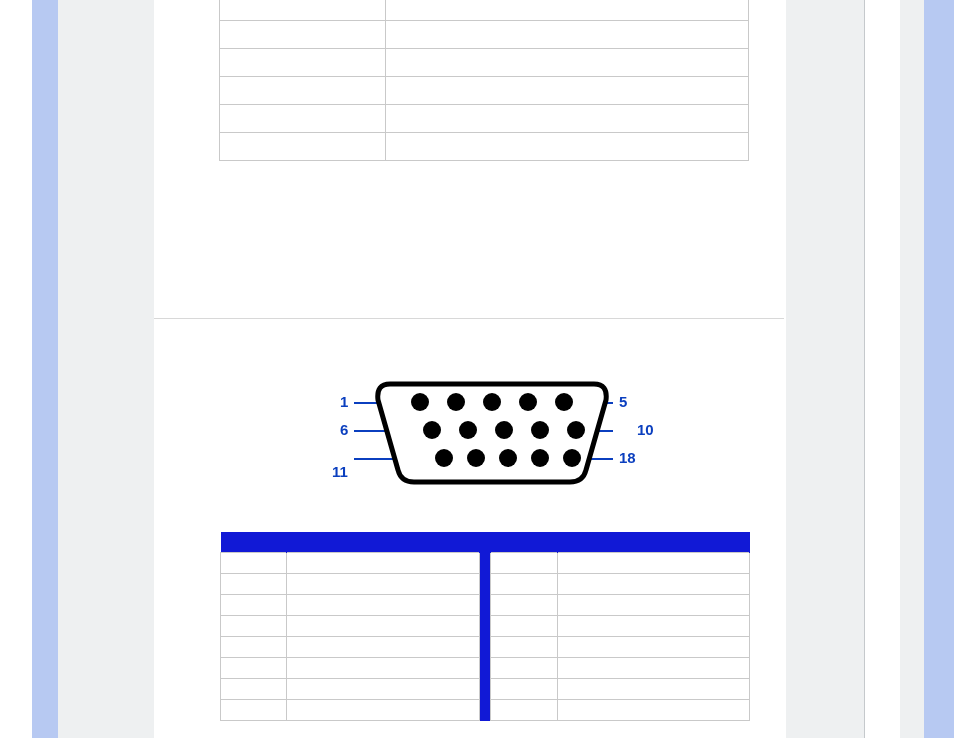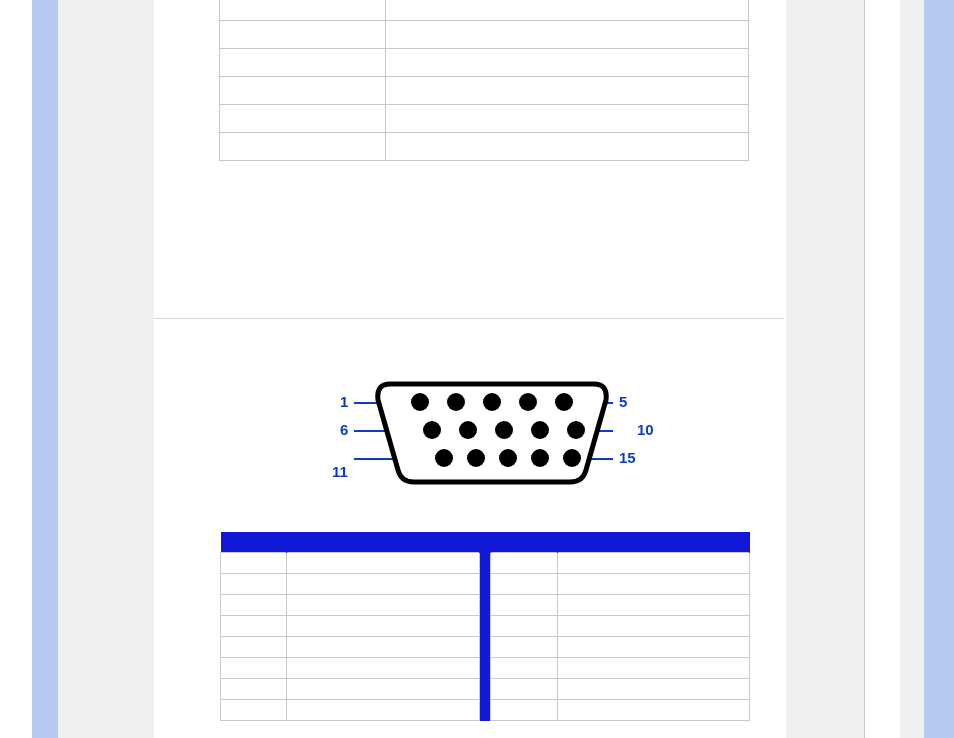--- a/index.html
+++ b/index.html
@@ -184,21 +184,21 @@
 
       <span class="vga-label" style="left:86px; top:15px;">1</span>
       <span class="vga-label" style="left:86px; top:43px;">6</span>
       <span class="vga-label" style="left:78px; top:85px;">11</span>
       <div class="vga-tick" style="left:100px; top:24px; width:52px;"></div>
       <div class="vga-tick" style="left:100px; top:52px; width:64px;"></div>
       <div class="vga-tick" style="left:100px; top:80px; width:76px;"></div>
 
       <span class="vga-label" style="left:365px; top:15px;">5</span>
       <span class="vga-label" style="left:377px; top:43px;margin-left:6px;">10</span>
-      <span class="vga-label" style="left:365px; top:71px;">15</span>
+      <span class="vga-label" style="left:365px; top:71px;">18</span>
       <div class="vga-tick" style="left:323px; top:24px; width:36px;"></div>
       <div class="vga-tick" style="left:311px; top:52px; width:48px;"></div>
       <div class="vga-tick" style="left:299px; top:80px; width:60px;"></div>
 
       <svg class="vga-svg" viewBox="0 0 240 110">
 
         <path d="M18 6 H222 Q236 6 234 22 L214 92 Q211 104 198 104 H42 Q29 104 26 92 L6 22 Q4 6 18 6 Z" fill="#fff" stroke="#000" stroke-width="5"></path>
 
         <circle cx="48" cy="24" r="9" fill="#000"></circle>
         <circle cx="84" cy="24" r="9" fill="#000"></circle>

